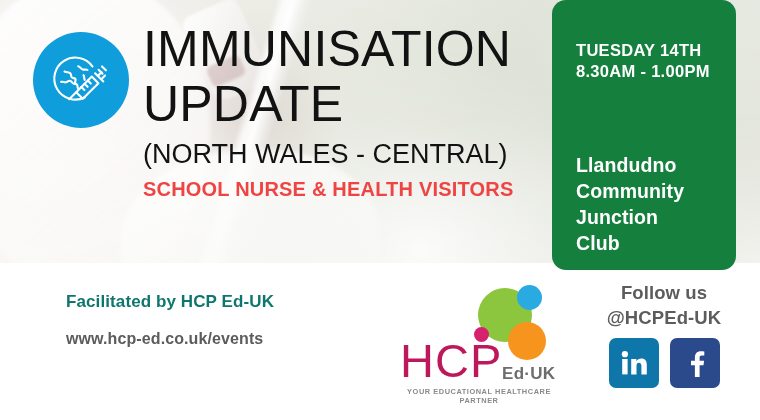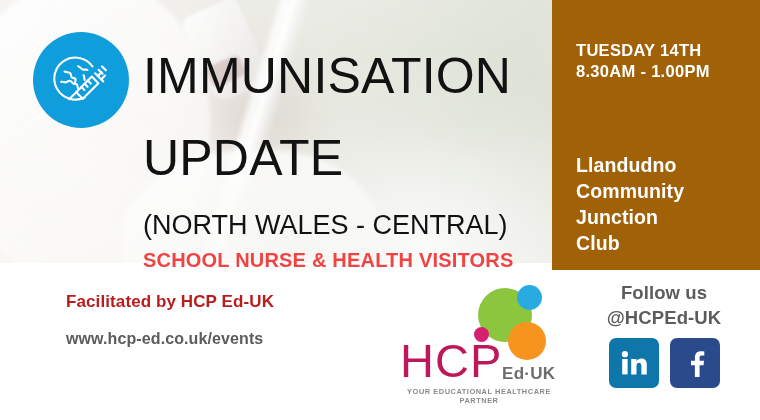--- a/index.html
+++ b/index.html
@@ -80,58 +80,58 @@
   
   .title-block{
     position:absolute;left:143px;top:22px;width:400px;
   }
   .title-main{
     font-size:50px;line-height:55px;
     font-weight:300;letter-spacing:0.2px;
     color:#121212;
     font-family:"Liberation Sans", sans-serif;
     white-space:nowrap;
-    margin-top:27px;
   }
   .title-sub{
     font-size:27px;line-height:36px;
     font-weight:300;color:#121212;
-    margin-top:21px;white-space:nowrap;
+    margin-top:4px;white-space:nowrap;
   }
   .title-audience{
     font-size:20px;line-height:26px;
     font-weight:bold;color:#ef4444;
     margin-top:4px;white-space:nowrap;
     letter-spacing:0.2px;
   }
 
   
   .blue-panel{
-    position:absolute;left:552px;top:0;width:208px;height:270px;
-    background:#a16207;
+    position:absolute;left:552px;top:0;width:184px;height:270px;
+    background:#15803d;
+    border-radius:14px;
   }
   .panel-date{
     position:absolute;left:24px;top:40px;width:180px;
     color:#ffffff;font-weight:bold;
     font-size:16.5px;line-height:21px;letter-spacing:0.3px;
   }
   .panel-venue{
     position:absolute;left:24px;top:152px;width:180px;
     color:#ffffff;font-weight:bold;
     font-size:19.5px;line-height:26px;letter-spacing:0.1px;
   }
 
   
   .footer{
     position:absolute;left:0;top:270px;width:760px;height:150px;
     background:#ffffff;
   }
   .facilitated{
     position:absolute;left:66px;top:22px;
-    color:#b91c1c;font-weight:bold;font-size:17px;letter-spacing:0.1px;
+    color:#0f766e;font-weight:bold;font-size:17px;letter-spacing:0.1px;
   }
   .website{
     position:absolute;left:66px;top:60px;
     color:#5c5c5c;font-weight:bold;font-size:16px;letter-spacing:0.1px;text-align:center;
   }
 
   
   .hcp-logo{
     position:absolute;left:398px;top:12px;width:160px;height:122px;
   }

